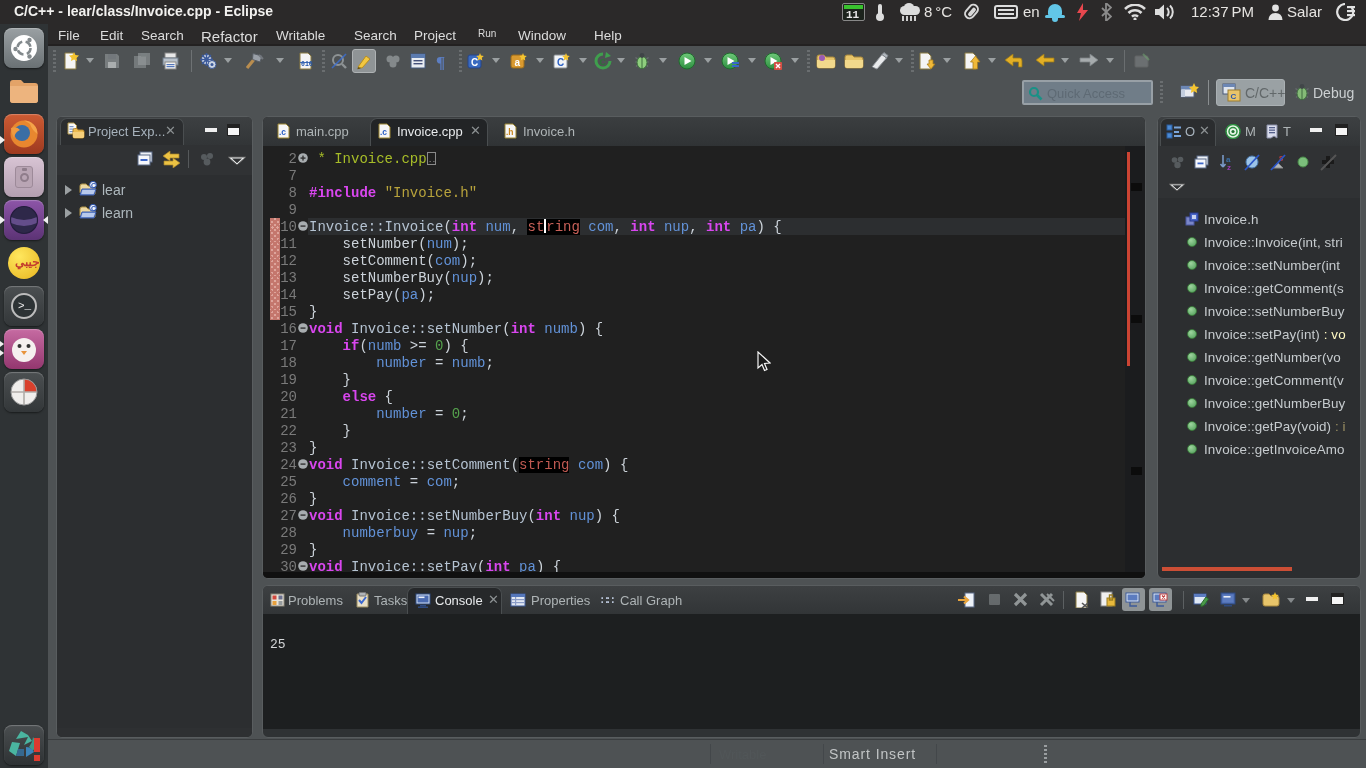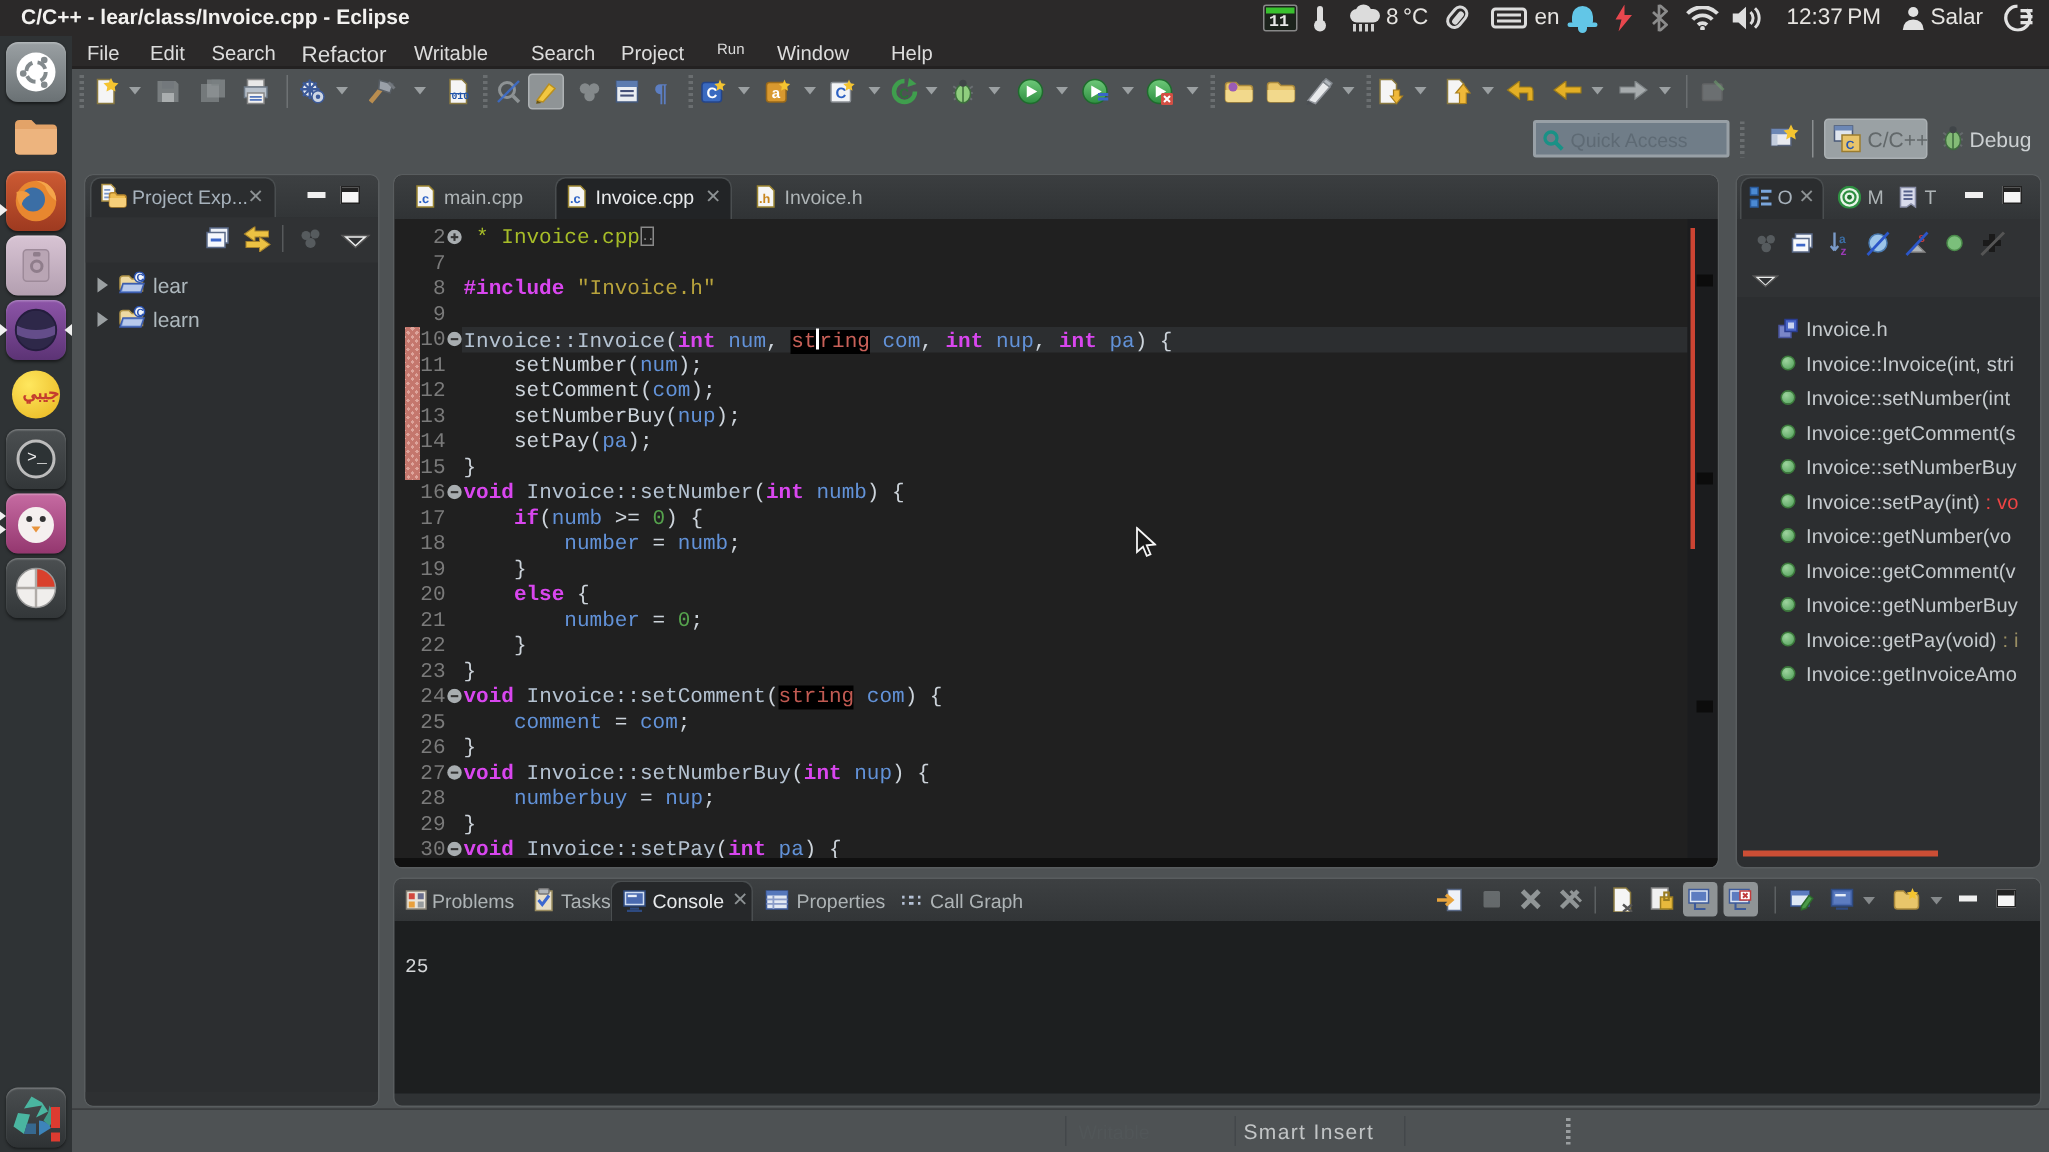--- a/index.html
+++ b/index.html
@@ -605,21 +605,21 @@
     <div class="a" style="left:46px;top:95px;font-size:13.4px;color:#c6cbce;white-space:nowrap;letter-spacing:0.1px">Invoice.h</div>
     <div class="a" style="left:29px;top:120px;width:10px;height:10px;border-radius:50%;background:radial-gradient(circle at 35% 30%,#9ed49e,#4f9e58);border:1px solid #3c7a3c"></div>
     <div class="a" style="left:46px;top:118px;font-size:13.4px;color:#c6cbce;white-space:nowrap;letter-spacing:0.1px">Invoice::Invoice(int, stri</div>
     <div class="a" style="left:29px;top:143px;width:10px;height:10px;border-radius:50%;background:radial-gradient(circle at 35% 30%,#9ed49e,#4f9e58);border:1px solid #3c7a3c"></div>
     <div class="a" style="left:46px;top:141px;font-size:13.4px;color:#c6cbce;white-space:nowrap;letter-spacing:0.1px">Invoice::setNumber(int</div>
     <div class="a" style="left:29px;top:166px;width:10px;height:10px;border-radius:50%;background:radial-gradient(circle at 35% 30%,#9ed49e,#4f9e58);border:1px solid #3c7a3c"></div>
     <div class="a" style="left:46px;top:164px;font-size:13.4px;color:#c6cbce;white-space:nowrap;letter-spacing:0.1px">Invoice::getComment(s</div>
     <div class="a" style="left:29px;top:189px;width:10px;height:10px;border-radius:50%;background:radial-gradient(circle at 35% 30%,#9ed49e,#4f9e58);border:1px solid #3c7a3c"></div>
     <div class="a" style="left:46px;top:187px;font-size:13.4px;color:#c6cbce;white-space:nowrap;letter-spacing:0.1px">Invoice::setNumberBuy</div>
     <div class="a" style="left:29px;top:212px;width:10px;height:10px;border-radius:50%;background:radial-gradient(circle at 35% 30%,#9ed49e,#4f9e58);border:1px solid #3c7a3c"></div>
-    <div class="a" style="left:46px;top:210px;font-size:13.4px;color:#c6cbce;white-space:nowrap;letter-spacing:0.1px">Invoice::setPay(int)<span style="color:#ef4444"> : vo</span></div>
+    <div class="a" style="left:46px;top:210px;font-size:13.4px;color:#c6cbce;white-space:nowrap;letter-spacing:0.1px">Invoice::setPay(int)<span style="color:#fef9c3"> : vo</span></div>
     <div class="a" style="left:29px;top:235px;width:10px;height:10px;border-radius:50%;background:radial-gradient(circle at 35% 30%,#9ed49e,#4f9e58);border:1px solid #3c7a3c"></div>
     <div class="a" style="left:46px;top:233px;font-size:13.4px;color:#c6cbce;white-space:nowrap;letter-spacing:0.1px">Invoice::getNumber(vo</div>
     <div class="a" style="left:29px;top:258px;width:10px;height:10px;border-radius:50%;background:radial-gradient(circle at 35% 30%,#9ed49e,#4f9e58);border:1px solid #3c7a3c"></div>
     <div class="a" style="left:46px;top:256px;font-size:13.4px;color:#c6cbce;white-space:nowrap;letter-spacing:0.1px">Invoice::getComment(v</div>
     <div class="a" style="left:29px;top:281px;width:10px;height:10px;border-radius:50%;background:radial-gradient(circle at 35% 30%,#9ed49e,#4f9e58);border:1px solid #3c7a3c"></div>
     <div class="a" style="left:46px;top:279px;font-size:13.4px;color:#c6cbce;white-space:nowrap;letter-spacing:0.1px">Invoice::getNumberBuy</div>
     <div class="a" style="left:29px;top:304px;width:10px;height:10px;border-radius:50%;background:radial-gradient(circle at 35% 30%,#9ed49e,#4f9e58);border:1px solid #3c7a3c"></div>
     <div class="a" style="left:46px;top:302px;font-size:13.4px;color:#c6cbce;white-space:nowrap;letter-spacing:0.1px">Invoice::getPay(void)<span style="color:#9a8f63"> : i</span></div>
     <div class="a" style="left:29px;top:327px;width:10px;height:10px;border-radius:50%;background:radial-gradient(circle at 35% 30%,#9ed49e,#4f9e58);border:1px solid #3c7a3c"></div>
     <div class="a" style="left:46px;top:325px;font-size:13.4px;color:#c6cbce;white-space:nowrap;letter-spacing:0.1px">Invoice::getInvoiceAmo</div>

